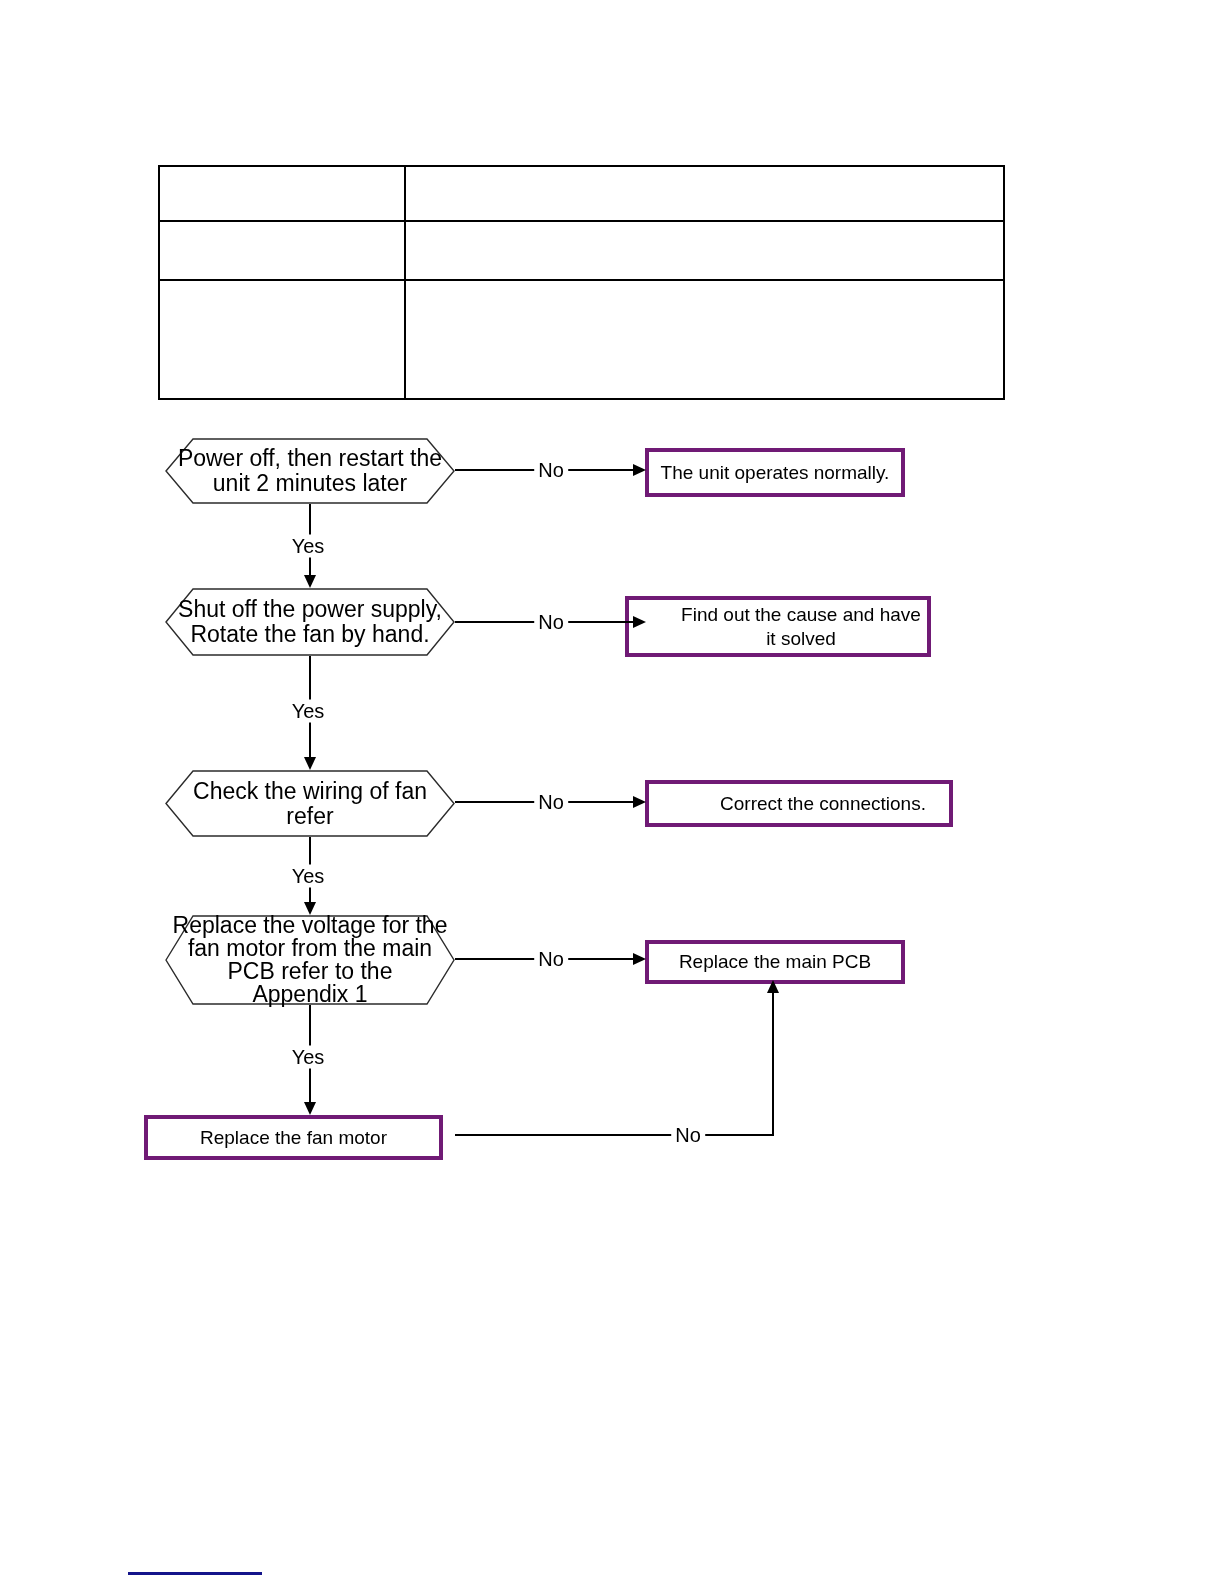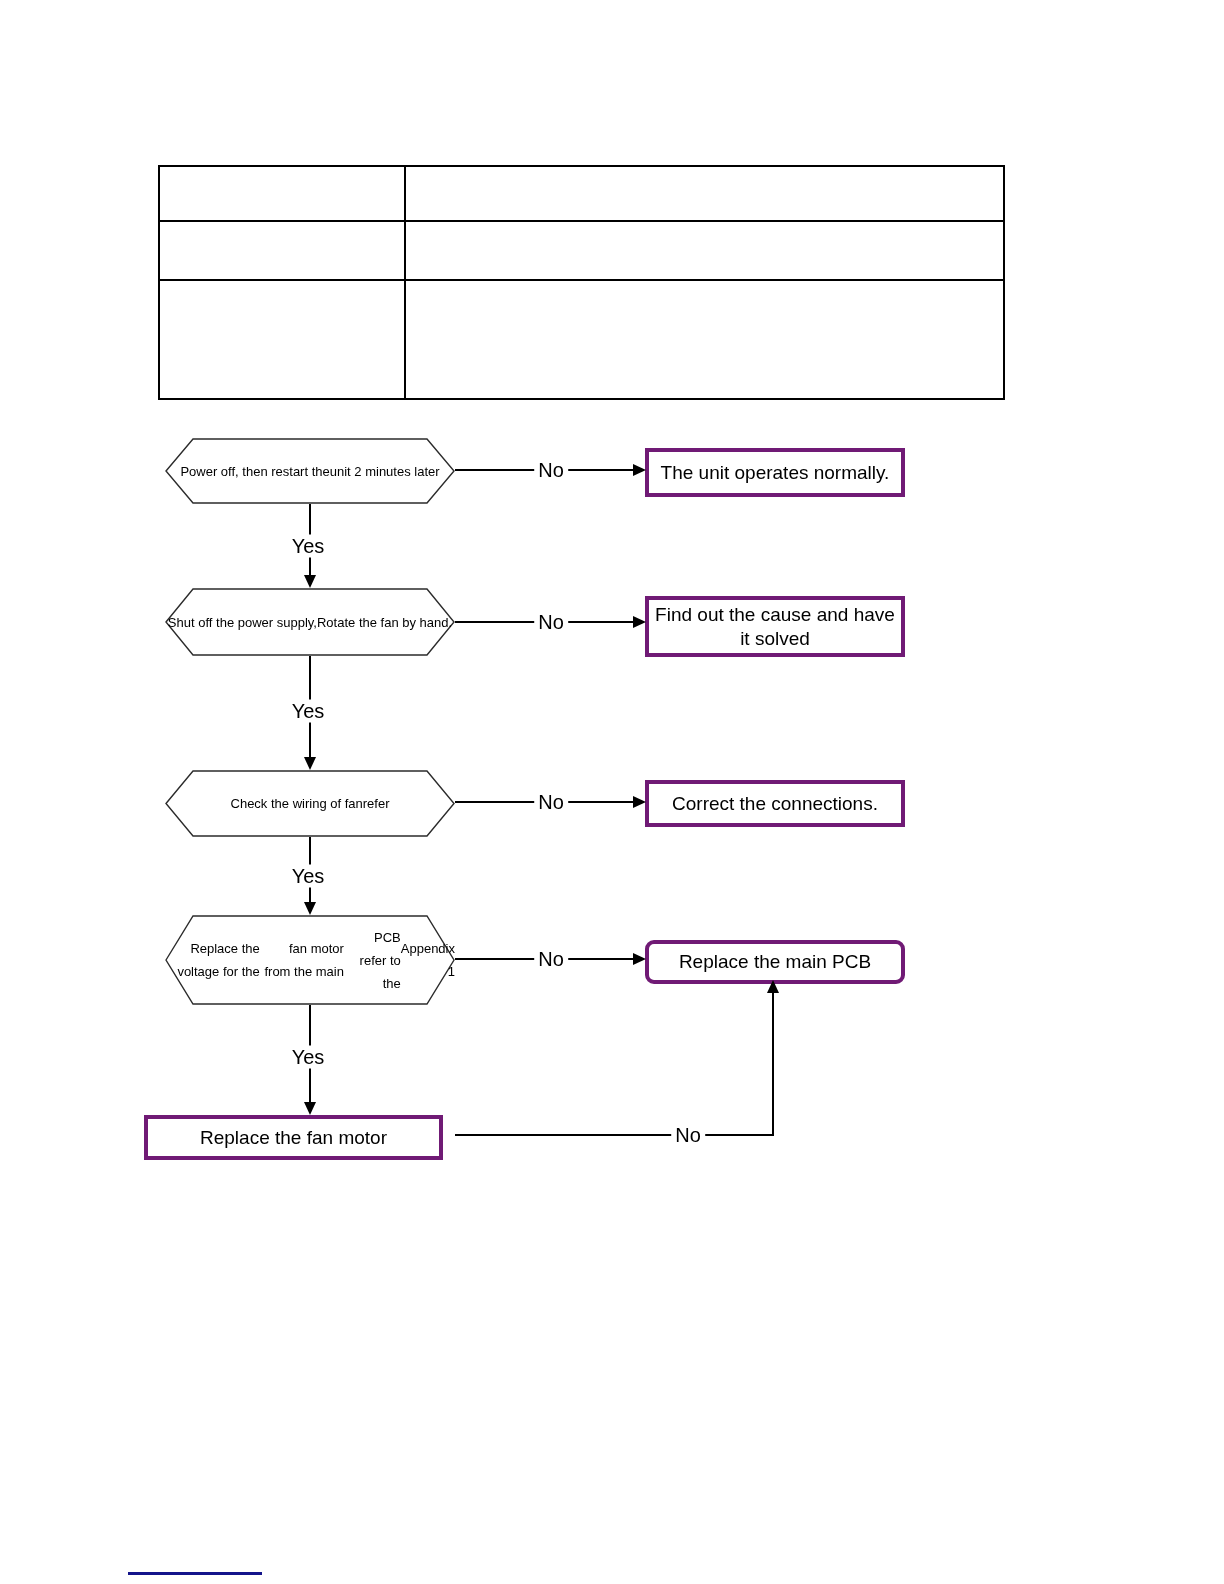--- a/index.html
+++ b/index.html
@@ -16,38 +16,38 @@
   .info-table col.c1{width:246px;}
   .info-table col.c2{width:599px;}
   .info-table tr.r1{height:55px;}
   .info-table tr.r2{height:59px;}
   .info-table tr.r3{height:119px;}
   
   .node{position:absolute;}
   .hex{position:absolute;}
   .hex svg{position:absolute;left:0;top:0;width:100%;height:100%;display:block;}
   .hex .txt{
-    position:absolute;inset:0;display:flex;
-    align-items:center;justify-content:center;text-align:right;
-    font-size:13px;line-height:25px;
+    position:absolute;inset:0;display:flex;flex-direction:column;
+    align-items:center;justify-content:center;text-align:left;
+    font-size:23px;line-height:25px;
   }
   .hex.d4 .txt{line-height:23px;}
   .d1{left:165px;top:438px;width:290px;height:66px;}
   .d2{left:165px;top:588px;width:290px;height:68px;}
   .d3{left:165px;top:770px;width:290px;height:67px;}
   .d4{left:165px;top:915px;width:290px;height:90px;}
   .box{
     position:absolute;border:4px solid #701a75;background:#fff;
     display:flex;align-items:center;justify-content:center;text-align:center;
     font-size:19px;line-height:24px;
   }
   .b1{left:645px;top:448px;width:252px;height:41px;}
-  .b2{left:645px;top:596px;width:252px;height:53px;}
-  .b3{left:645px;top:780px;width:252px;height:39px;}
-  .b4{left:645px;top:940px;width:252px;height:36px;border-radius:9px;}
+  .b2{left:625px;top:596px;width:252px;height:53px;padding-left:46px;}
+  .b3{left:645px;top:780px;width:252px;height:39px;padding-left:48px;}
+  .b4{left:645px;top:940px;width:252px;height:36px;}
   .bf{left:144px;top:1115px;width:291px;height:37px;}
   .italic{}
   
   .hline{position:absolute;height:2px;background:#000;}
   .vline{position:absolute;width:2px;background:#000;}
   .no1{left:455px;top:469px;width:178px;}
   .no2{left:455px;top:621px;width:178px;}
   .no3{left:455px;top:801px;width:178px;}
   .no4{left:455px;top:958px;width:178px;}
   .fbh{left:455px;top:1134px;width:318px;}

